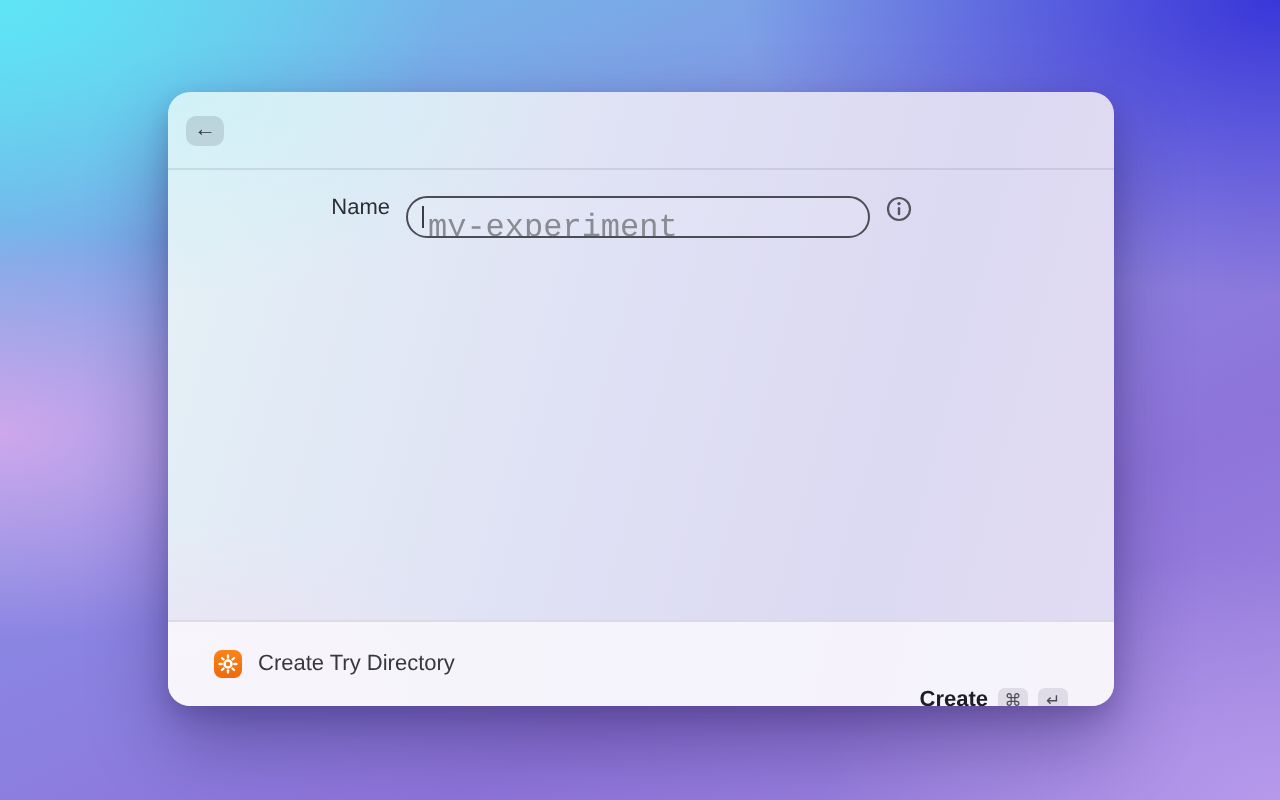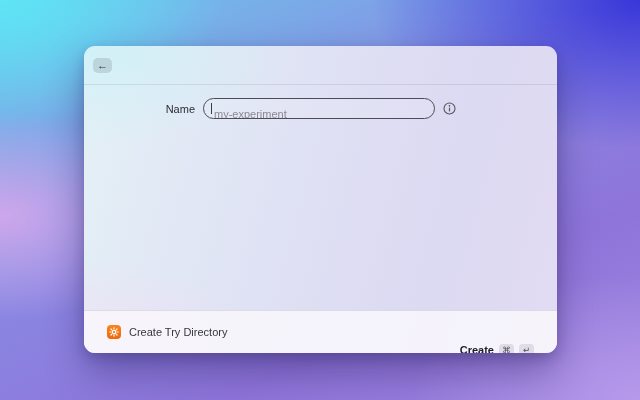--- a/index.html
+++ b/index.html
@@ -46,45 +46,44 @@
     display: flex; align-items: center; justify-content: center;
     cursor: pointer;
     font-family: "Liberation Sans", sans-serif;
   }
 
   .form-row {
     position: absolute;
     top: 52px; left: 0; right: 0;
     height: 21px;
     display: flex;
-    align-items: center;
   }
   .name-label {
     width: 111px;
     text-align: right;
     font-size: 11px;
     font-weight: 500;
     color: #2d2d34;
   }
   .input-wrap {
     position: relative;
     margin-left: 8px;
     width: 232px;
     height: 21px;
   }
   .name-input {
     width: 100%; height: 100%;
     border: 1.2px solid #4c4c54;
     border-radius: 10.5px;
     background: rgba(255,255,255,0.10);
     padding: 10px 8px 0 10px;
-    font-size: 11px;
+    font-size: 16px;
     color: #2e2e33;
     outline: none;
-    font-family: Liberation Sans, sans-serif;
+    font-family: Liberation Mono, monospace;
   }
   .name-input::placeholder { color: #8a8a92; opacity: 1; }
   .caret {
     position: absolute;
     left: 8px; top: 5px;
     width: 1px; height: 11px;
     background: #3c3c44;
   }
   .info-icon {
     margin-left: 8px;

